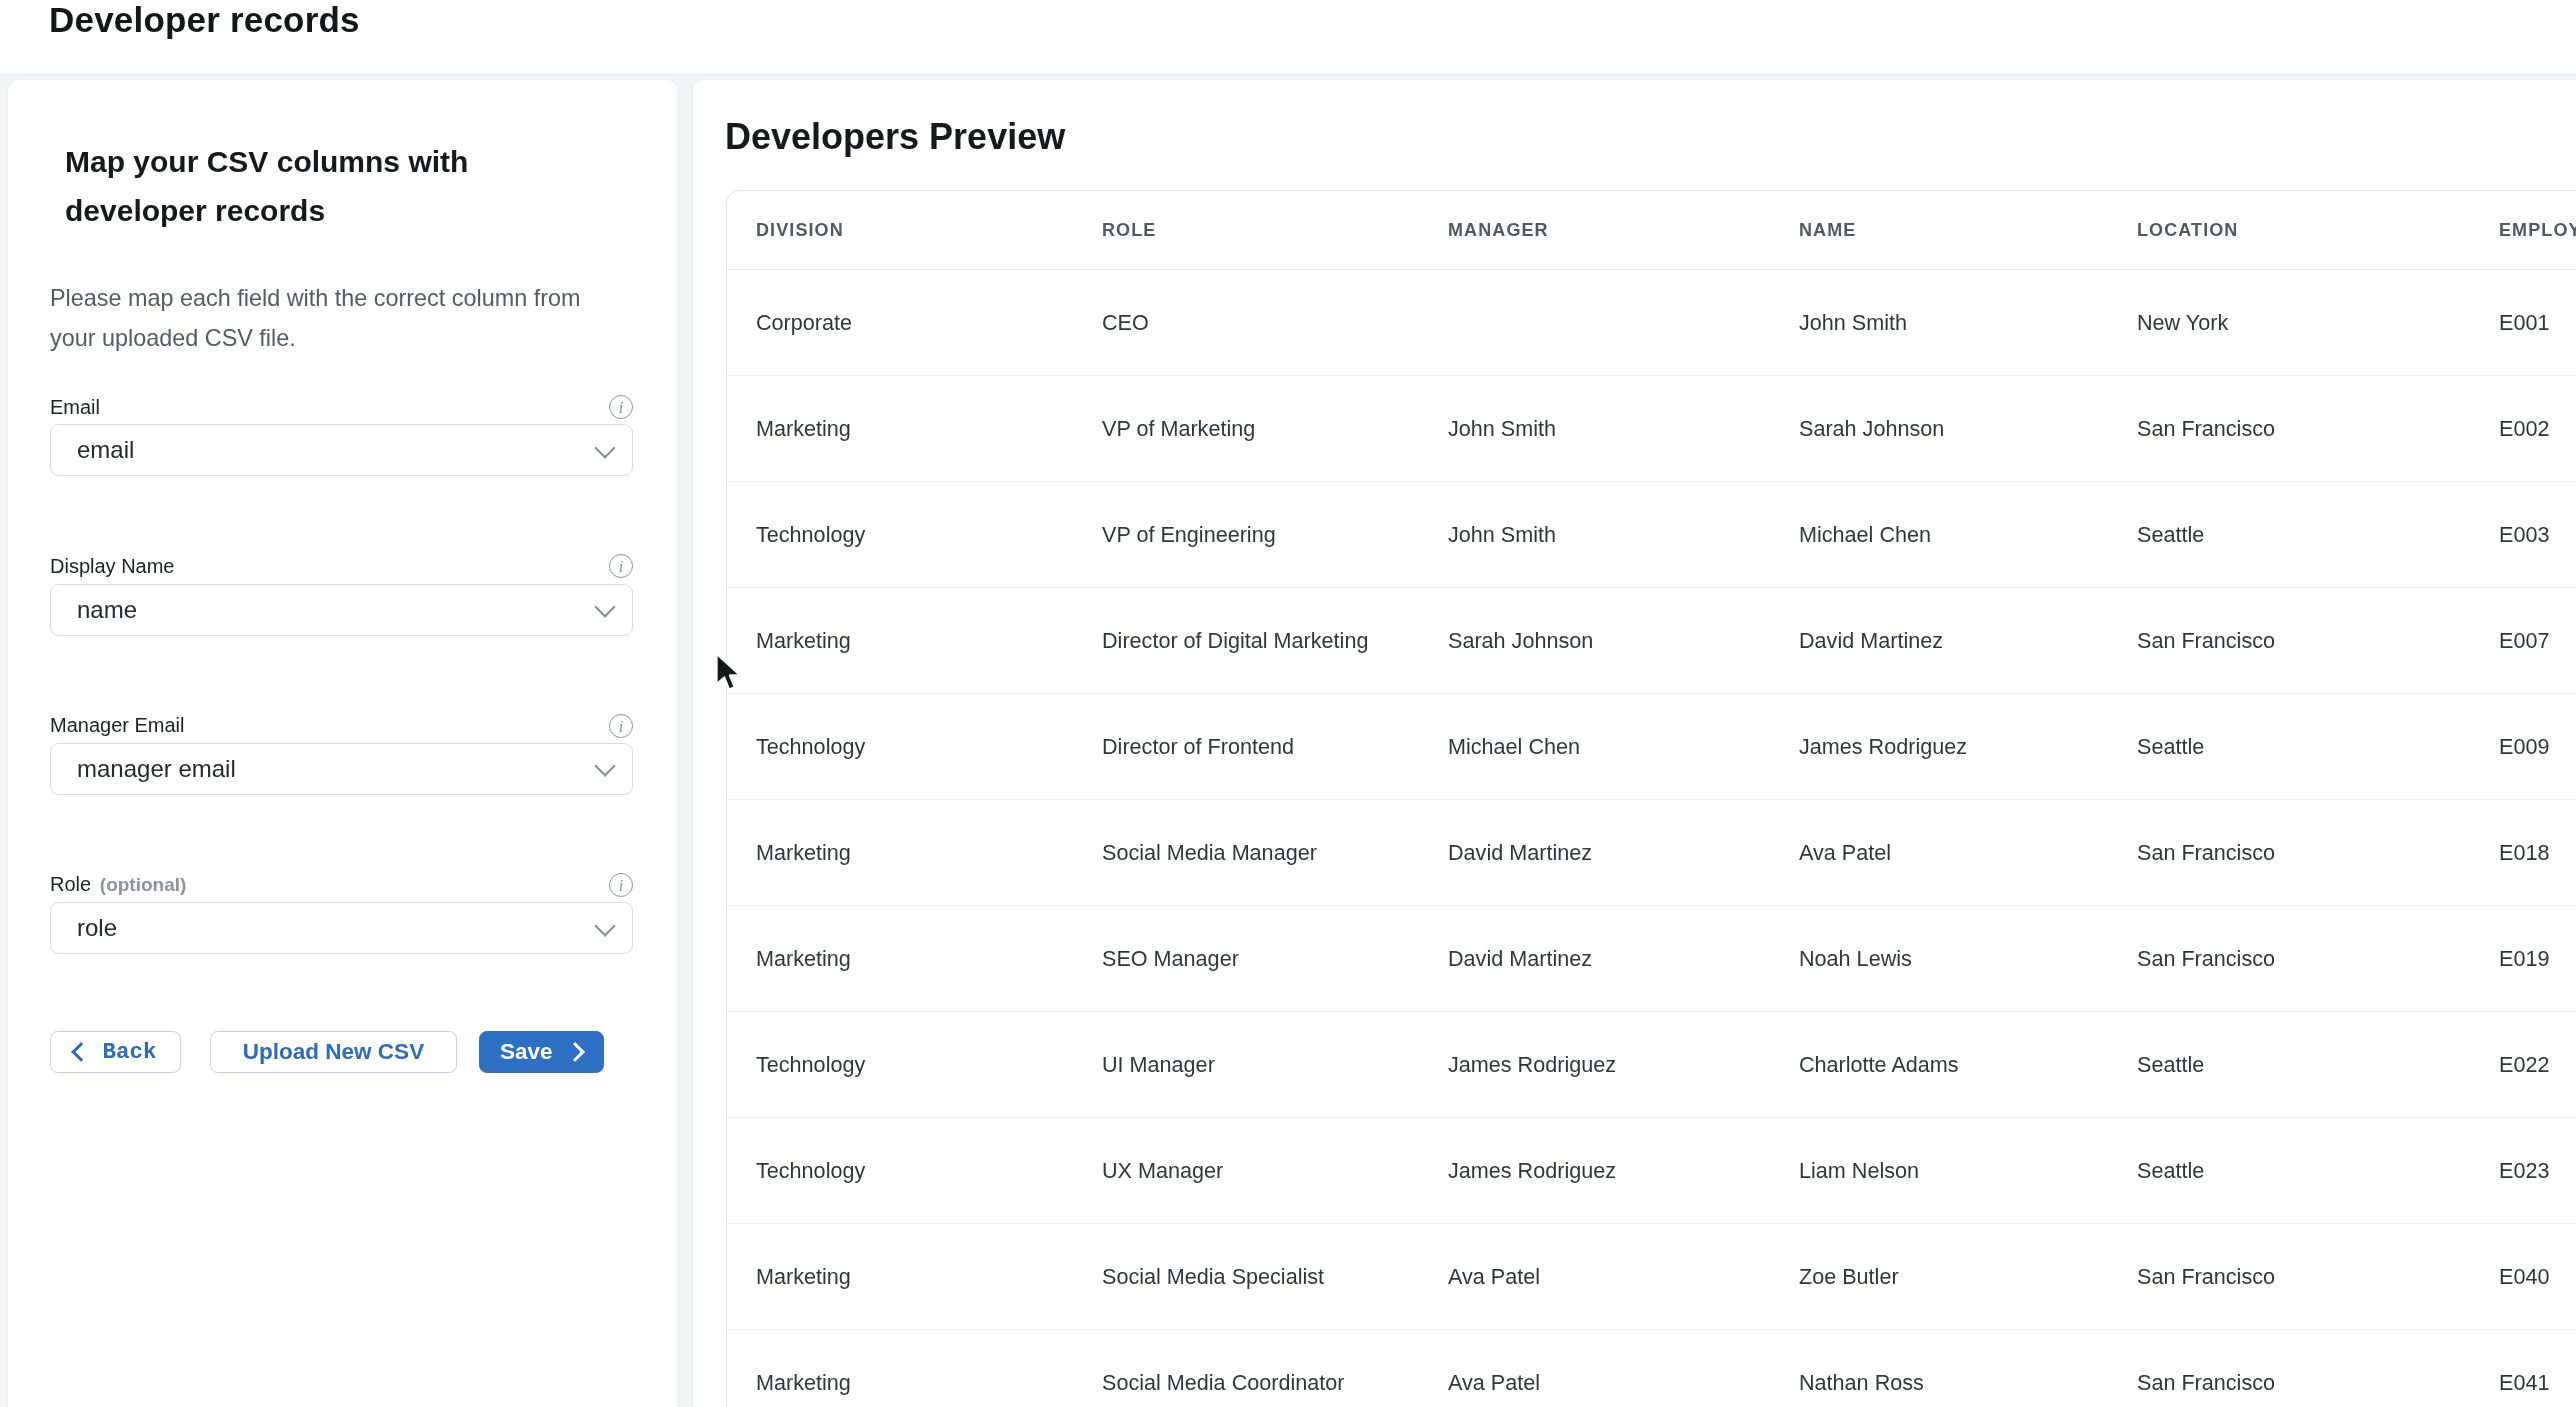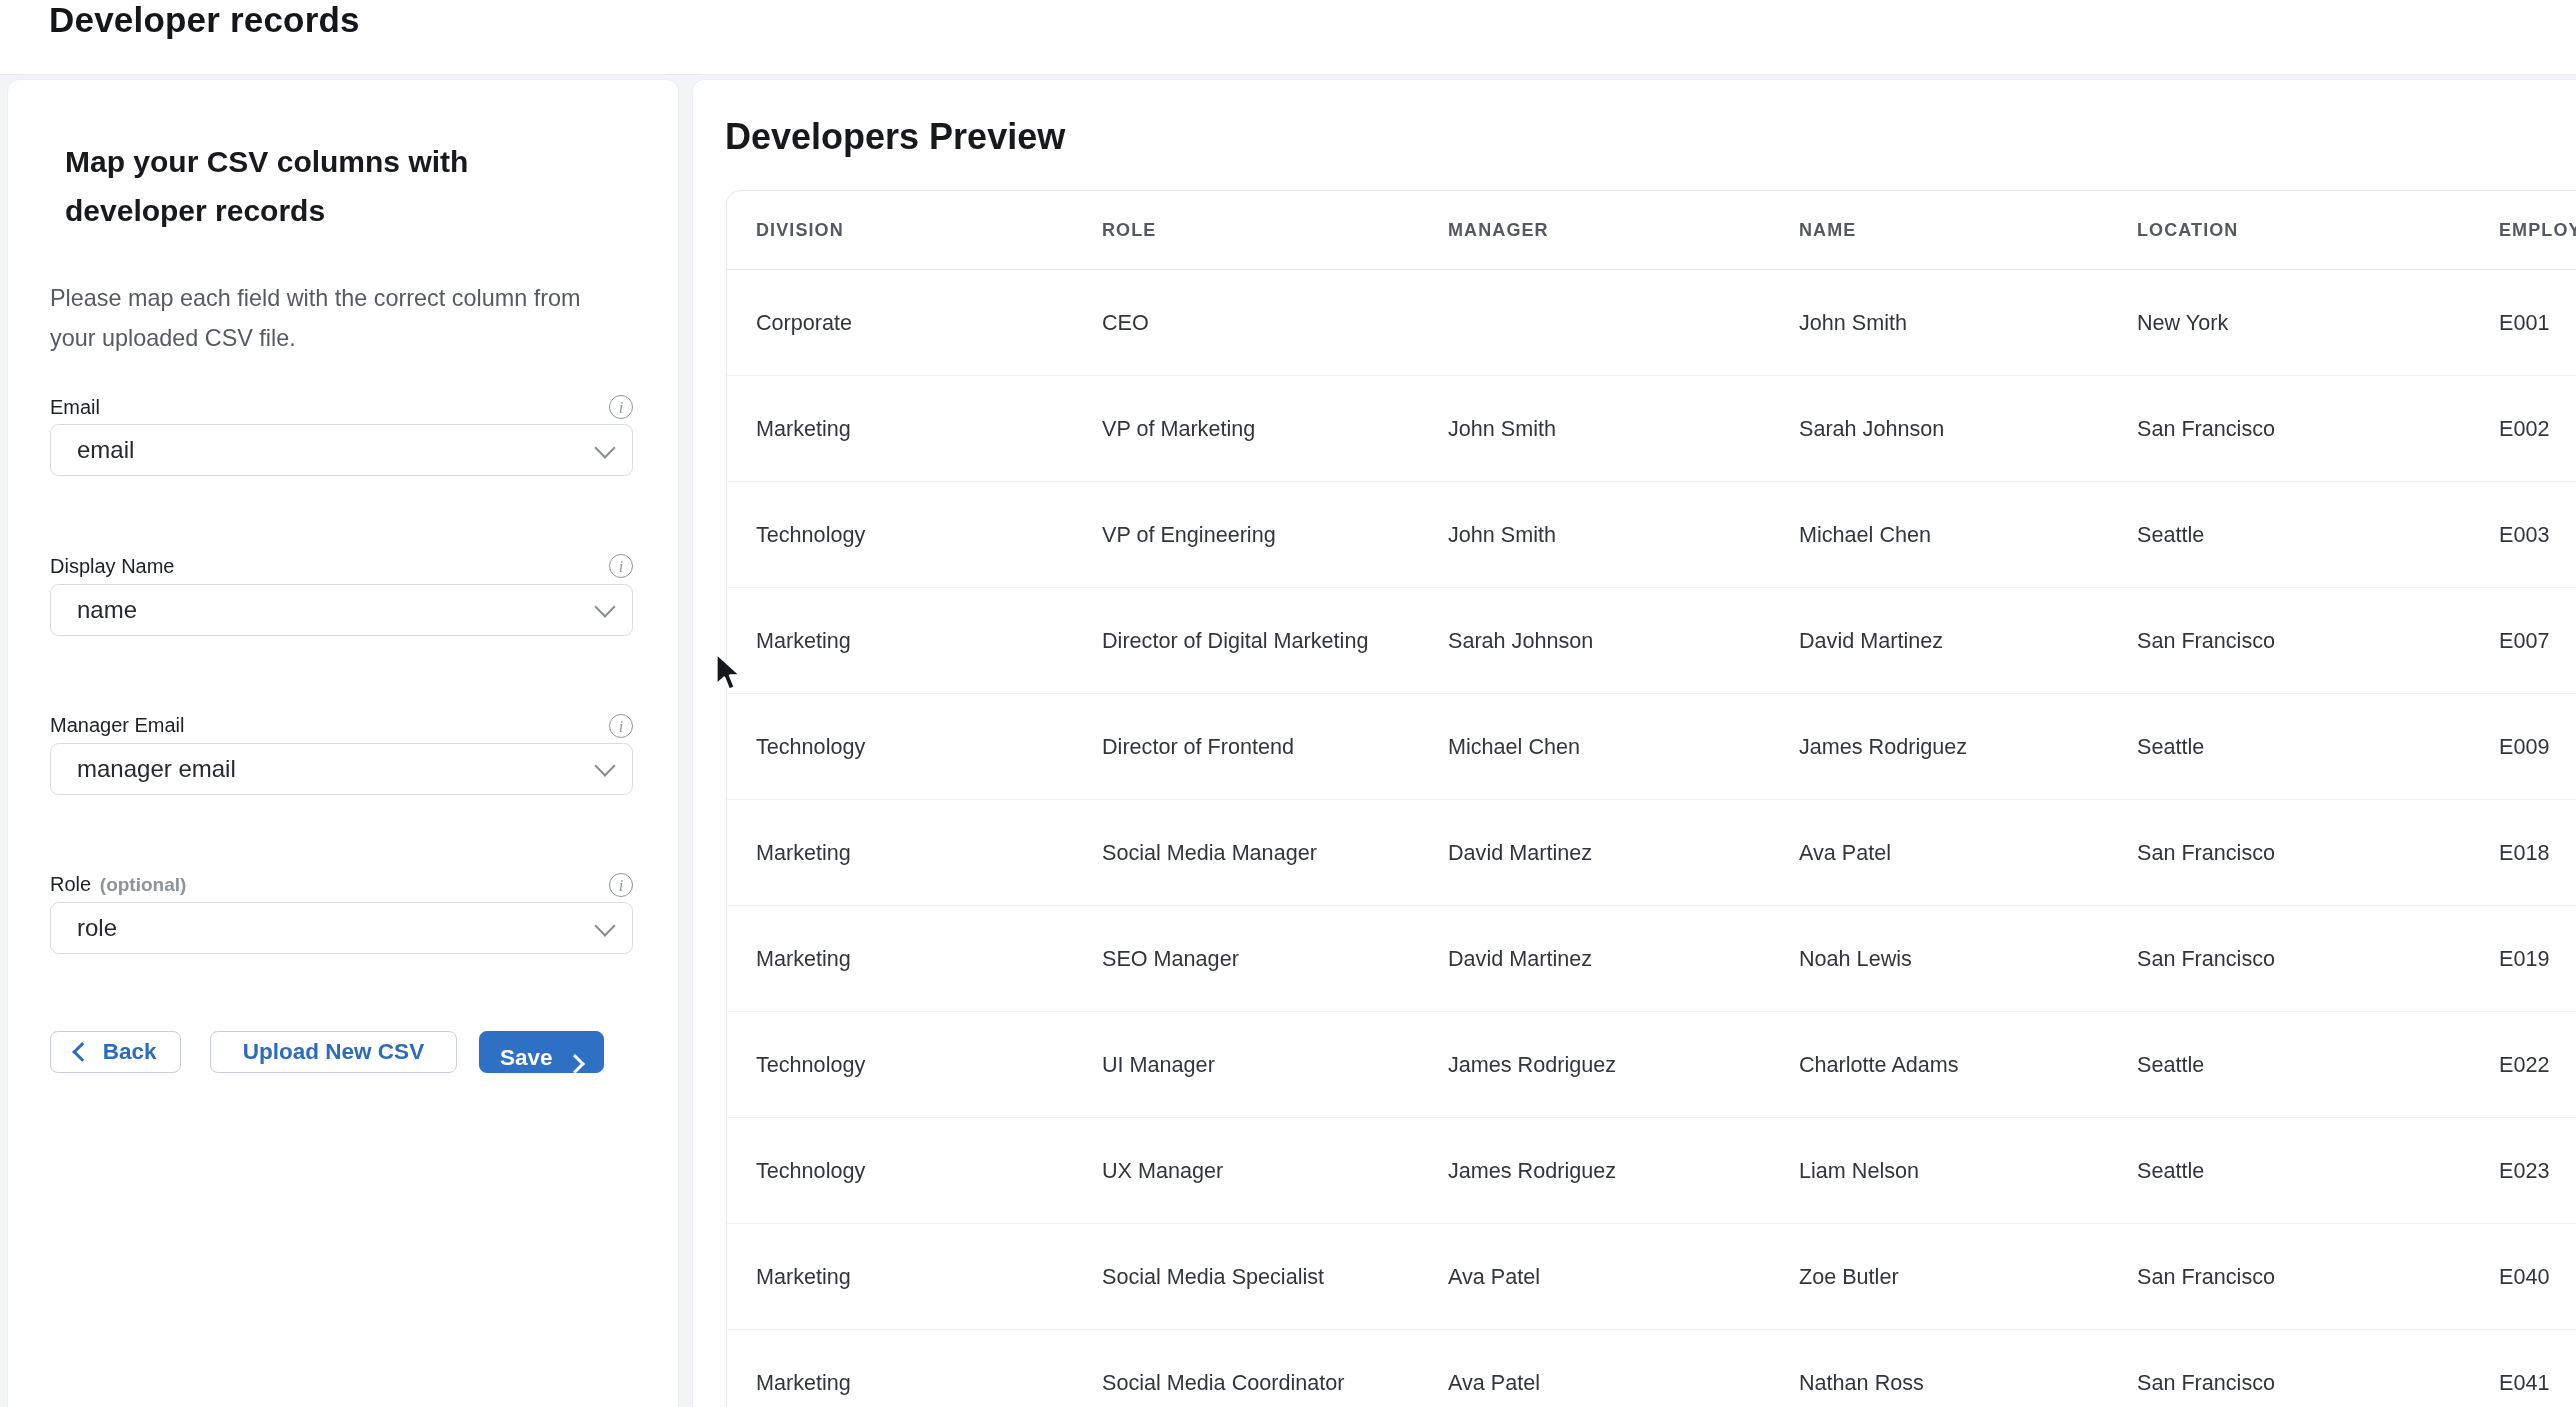--- a/index.html
+++ b/index.html
@@ -56,23 +56,23 @@
     width:13px;height:13px;border-right:2.6px solid #878d94;border-bottom:2.6px solid #878d94;
     transform:rotate(45deg) translateY(-3.5px);flex:none;
   }
   
   .button-row{display:flex;align-items:center;margin-top:69px;}
   .btn{
     height:42px;border-radius:7.8px;display:inline-flex;align-items:center;justify-content:center;
     font-size:22.5px;font-weight:700;box-sizing:border-box;cursor:pointer;white-space:nowrap;
   }
   .btn-outline{background:#fff;border:1.7px solid #c9cfd6;color:#2c6cba;}
-  .btn-back{width:131px;margin-right:29px;}
+  .btn-back{width:131px;margin-right:29px;font-family:Liberation Mono, monospace;}
   .btn-upload{width:247px;margin-right:21.6px;padding:0 24px;text-align:center;}
-  .btn-save{width:125px;background:#2e70c4;border:1.7px solid #2e70c4;color:#ffffff;align-items:flex-end;}
+  .btn-save{width:125px;background:#2e70c4;border:1.7px solid #2e70c4;color:#ffffff;}
   .chev{width:11.2px;height:11.2px;flex:none;}
   .chev-left{border-left:3.5px solid #2c6cba;border-bottom:3.5px solid #2c6cba;transform:rotate(45deg);margin-right:14px;}
   .chev-right{border-top:3.5px solid #fff;border-right:3.5px solid #fff;transform:rotate(45deg);margin-left:15.6px;}
 
   
   .right-card{
     position:absolute;left:692px;top:79px;width:1903px;height:1349px;
     background:#ffffff;border:1.7px solid #ebedf0;border-radius:12px 0 0 0;
     box-sizing:border-box;
   }

